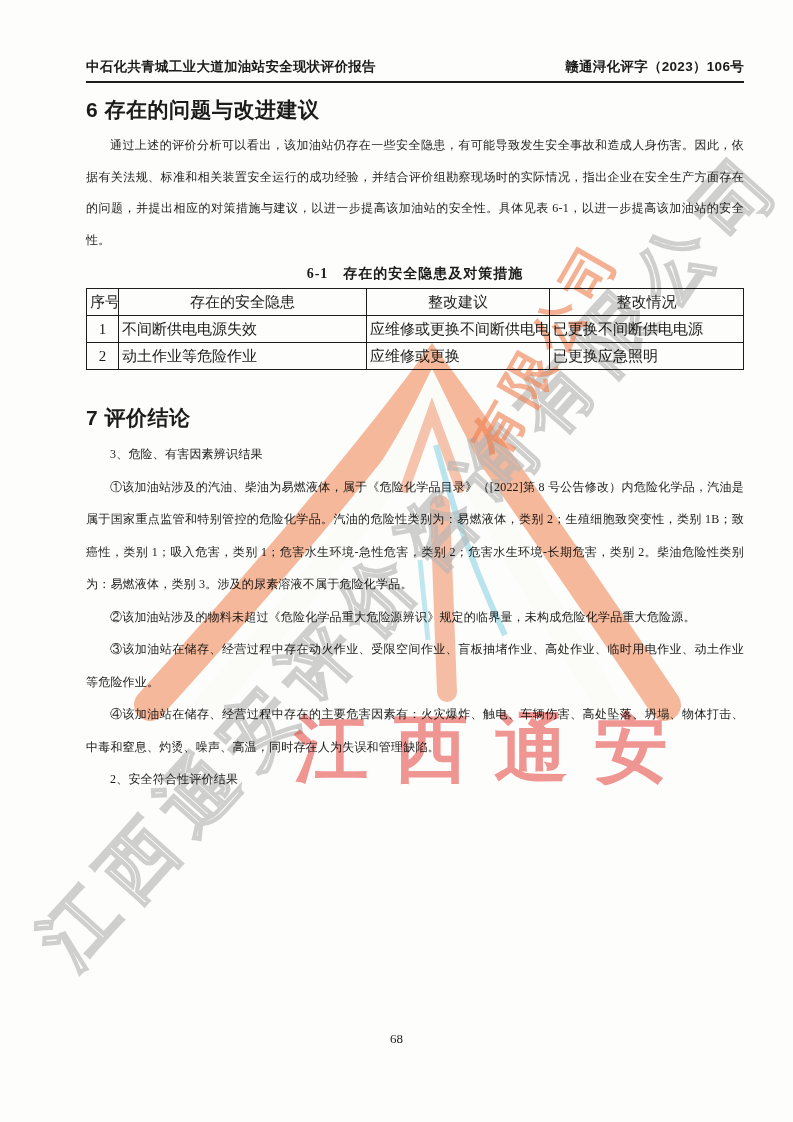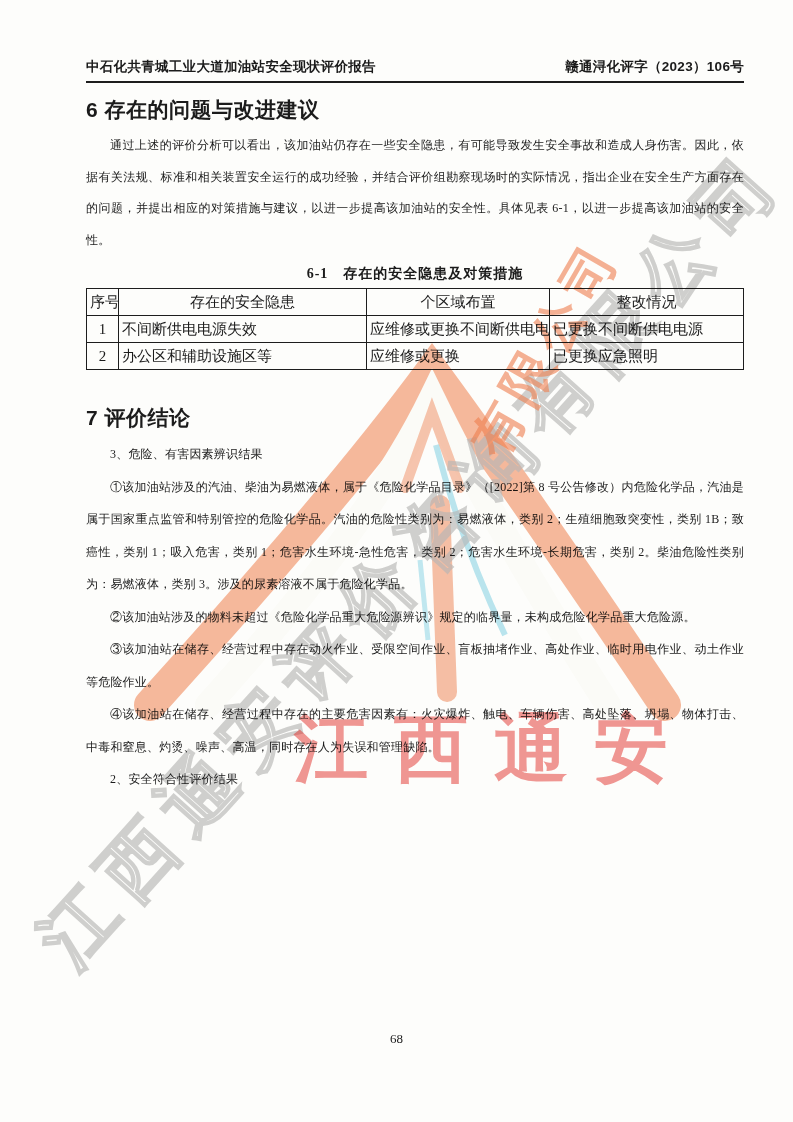--- a/index.html
+++ b/index.html
@@ -146,34 +146,34 @@
       <colgroup>
         <col class="w-num">
           <col class="w-hazard">
           <col class="w-advice">
           <col class="w-status">
       </colgroup>
       <thead>
         <tr>
           <th>序号</th>
           <th>存在的安全隐患</th>
-          <th>个区域布置</th>
+          <th>整改建议</th>
           <th>整改情况</th>
         </tr>
       </thead>
       <tbody>
         <tr>
           <td class="c-num">1</td>
           <td>不间断供电电源失效</td>
           <td>应维修或更换不间断供电电源</td>
           <td>已更换不间断供电电源</td>
         </tr>
         <tr>
           <td class="c-num">2</td>
-          <td>办公区和辅助设施区等</td>
+          <td>动土作业等危险作业</td>
           <td>应维修或更换</td>
           <td>已更换应急照明</td>
         </tr>
       </tbody>
     </table>
 
     <h1 class="sec-title sec7">7 评价结论</h1>
 
     <div class="sec7-pars">
       <p class="body-par">3、危险、有害因素辨识结果</p>

